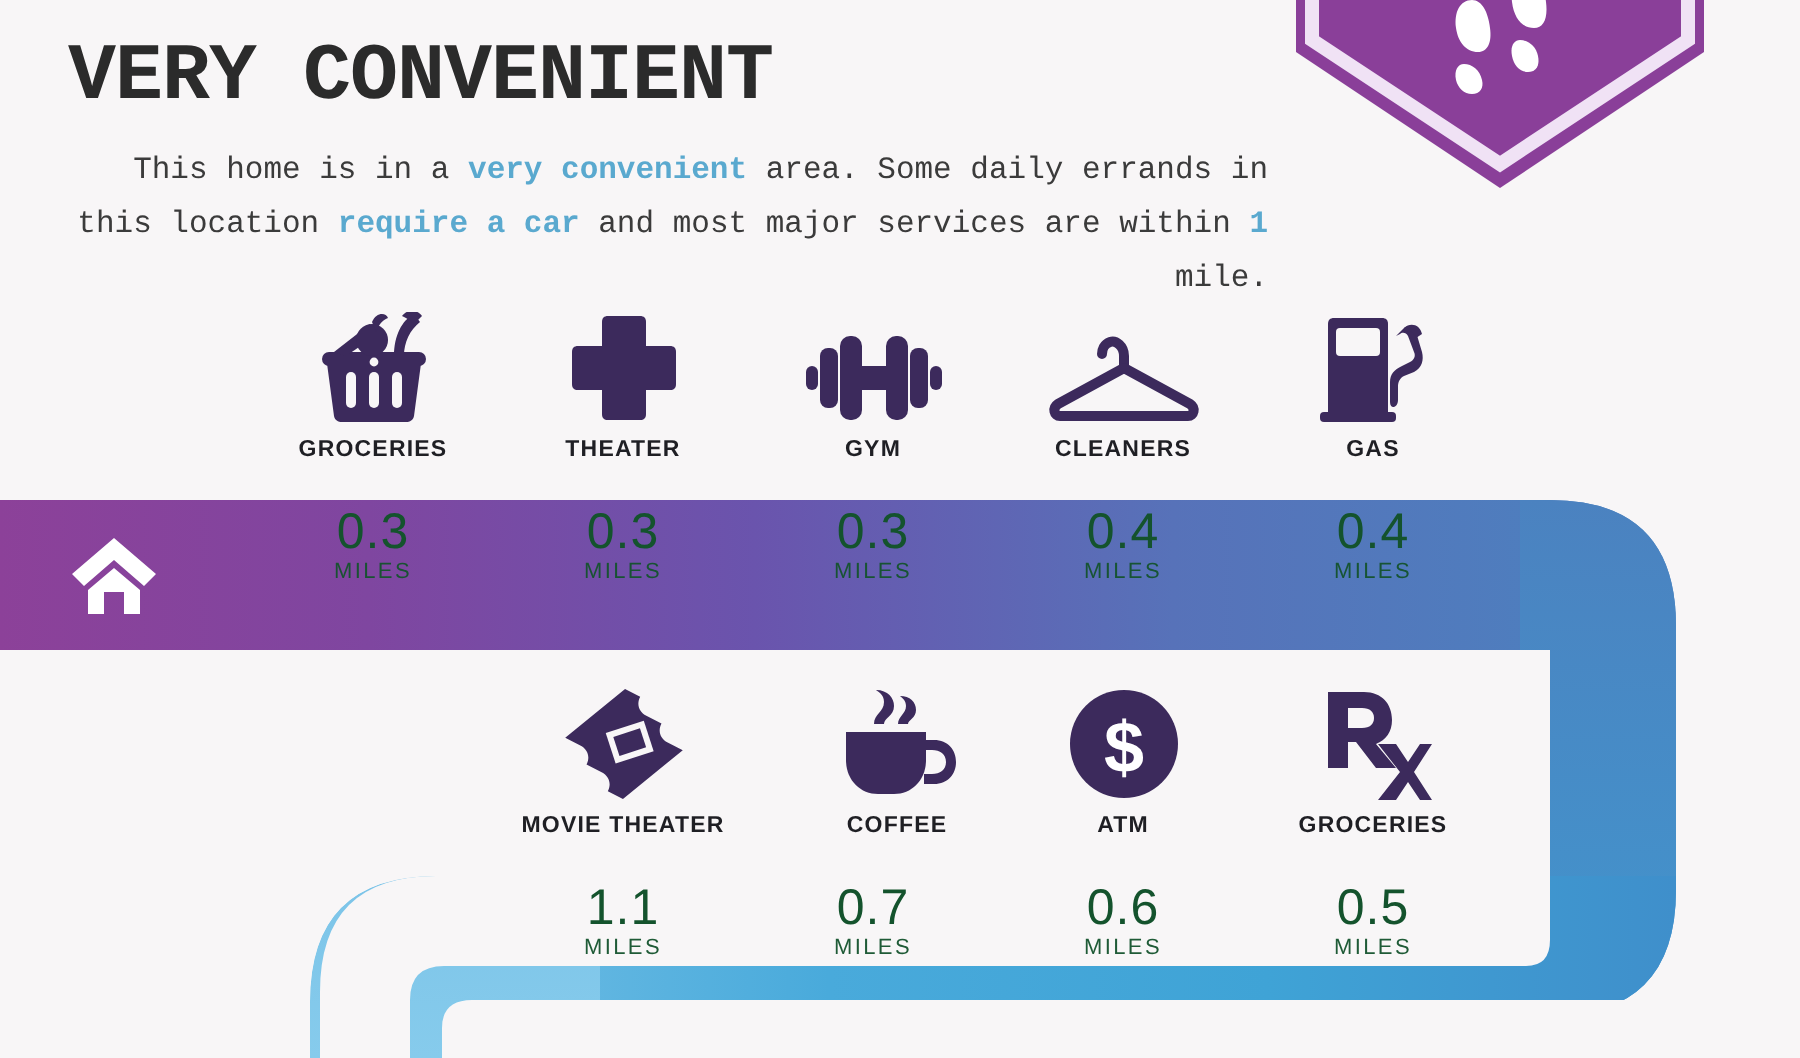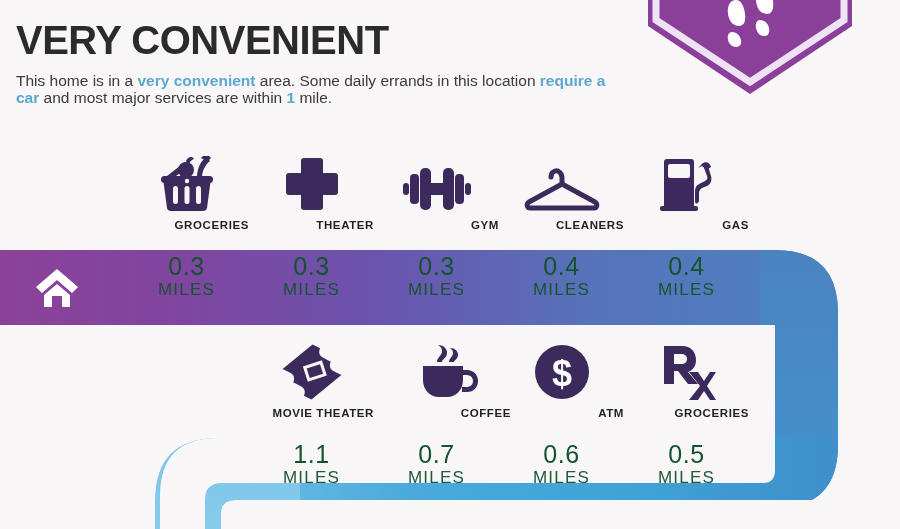--- a/index.html
+++ b/index.html
@@ -5,55 +5,55 @@
   html,body{margin:0;padding:0;}
   body{
     width:900px;height:529px;overflow:hidden;
     background:#f8f6f7;
     font-family:"Liberation Sans","DejaVu Sans",sans-serif;
     position:relative;
   }
   .stage{position:absolute;left:0;top:0;width:900px;height:529px;overflow:hidden;background:#f8f6f7;}
 
   
-  .header{position:absolute;left:16px;top:18px;width:640px;}
+  .header{position:absolute;left:34px;top:18px;width:640px;font-family:Liberation Mono, monospace;}
   .title{
     font-size:40px;line-height:44px;font-weight:bold;letter-spacing:-0.5px;
     color:#2b2b2b;margin:0 0 10px 0;
   }
-  .subtitle{font-size:15.5px;line-height:17px;color:#3b3b3b;margin:0;max-width:600px;}
+  .subtitle{font-size:15.5px;line-height:27px;color:#3b3b3b;margin:0;max-width:600px;text-align:right;}
   .accent{color:#5aa9cf;font-weight:bold;}
 
   
   .badge{position:absolute;left:640px;top:-52px;width:220px;height:152px;}
   .badge svg{display:block;width:100%;height:100%;}
 
   
   .icon-row{position:absolute;left:0;width:900px;}
   .icon-row.row1{top:156px;}
   .icon-row.row2{top:344px;}
-  .icon-cell{position:absolute;width:125px;text-align:right;}
+  .icon-cell{position:absolute;width:125px;text-align:center;}
   .icon-glyph{height:56px;display:flex;align-items:flex-end;justify-content:center;}
   .icon-glyph svg{display:block;}
   .icon-label{
     margin-top:7px;font-size:11.5px;font-weight:bold;letter-spacing:0.6px;color:#1f1f24;
     white-space:nowrap;
   }
 
   
   .band{position:absolute;left:0;top:0;width:900px;height:529px;pointer-events:none;}
   .band svg{display:block;width:900px;height:529px;}
 
   
   .dist-row{position:absolute;width:900px;}
   .dist-row.r1{top:252px;}
   .dist-row.r2{top:440px;}
   .dist-cell{position:absolute;width:125px;text-align:center;color:#14532d;}
   .dist-value{font-size:25px;line-height:29px;font-weight:400;letter-spacing:0.5px;}
-  .dist-unit{font-size:17px;letter-spacing:1.2px;margin-top:-1px;opacity:.95;}
+  .dist-unit{font-size:11px;letter-spacing:1.2px;margin-top:-1px;opacity:.95;}
 
   
   .home-cell{position:absolute;left:24px;top:262px;width:66px;height:52px;
              display:flex;align-items:center;justify-content:center;}
 </style>
 </head>
 <body>
 
 <div class="stage">
 

